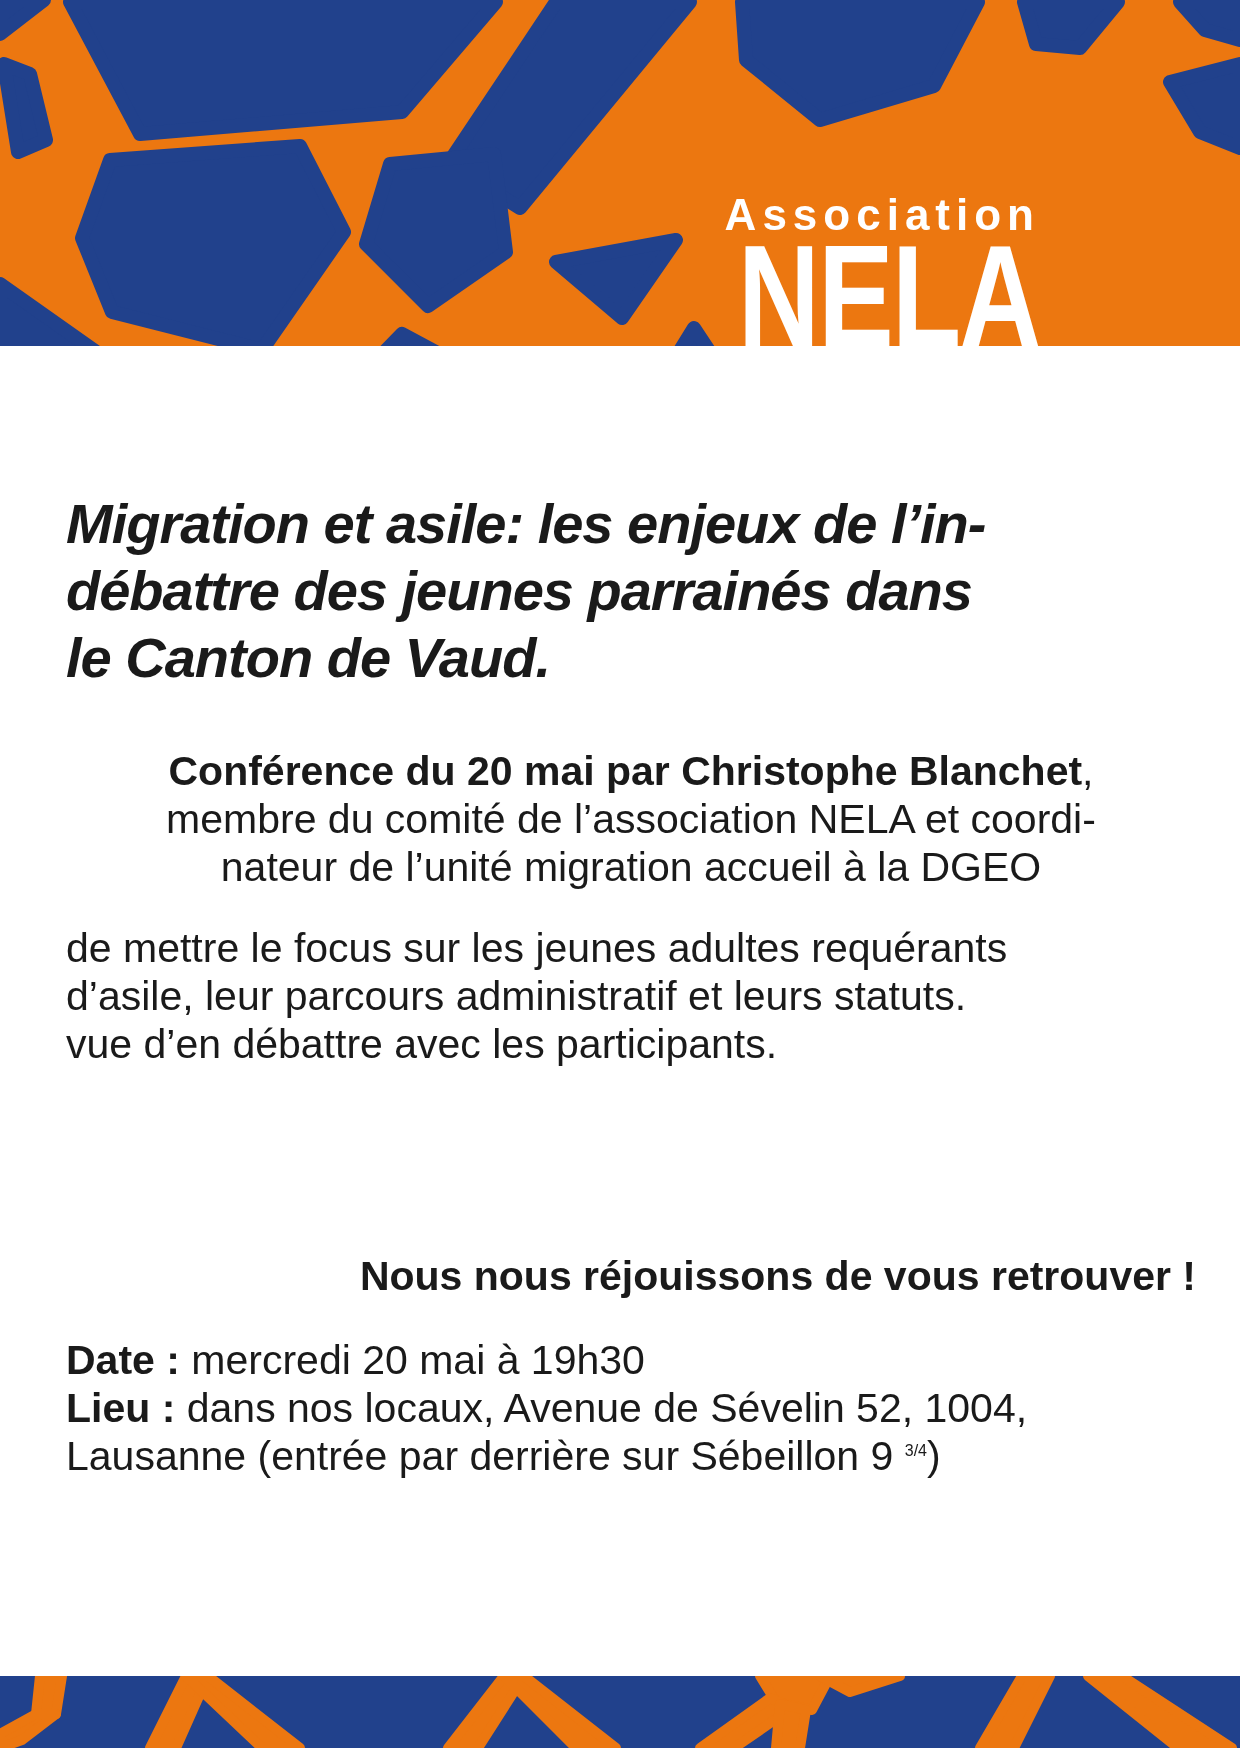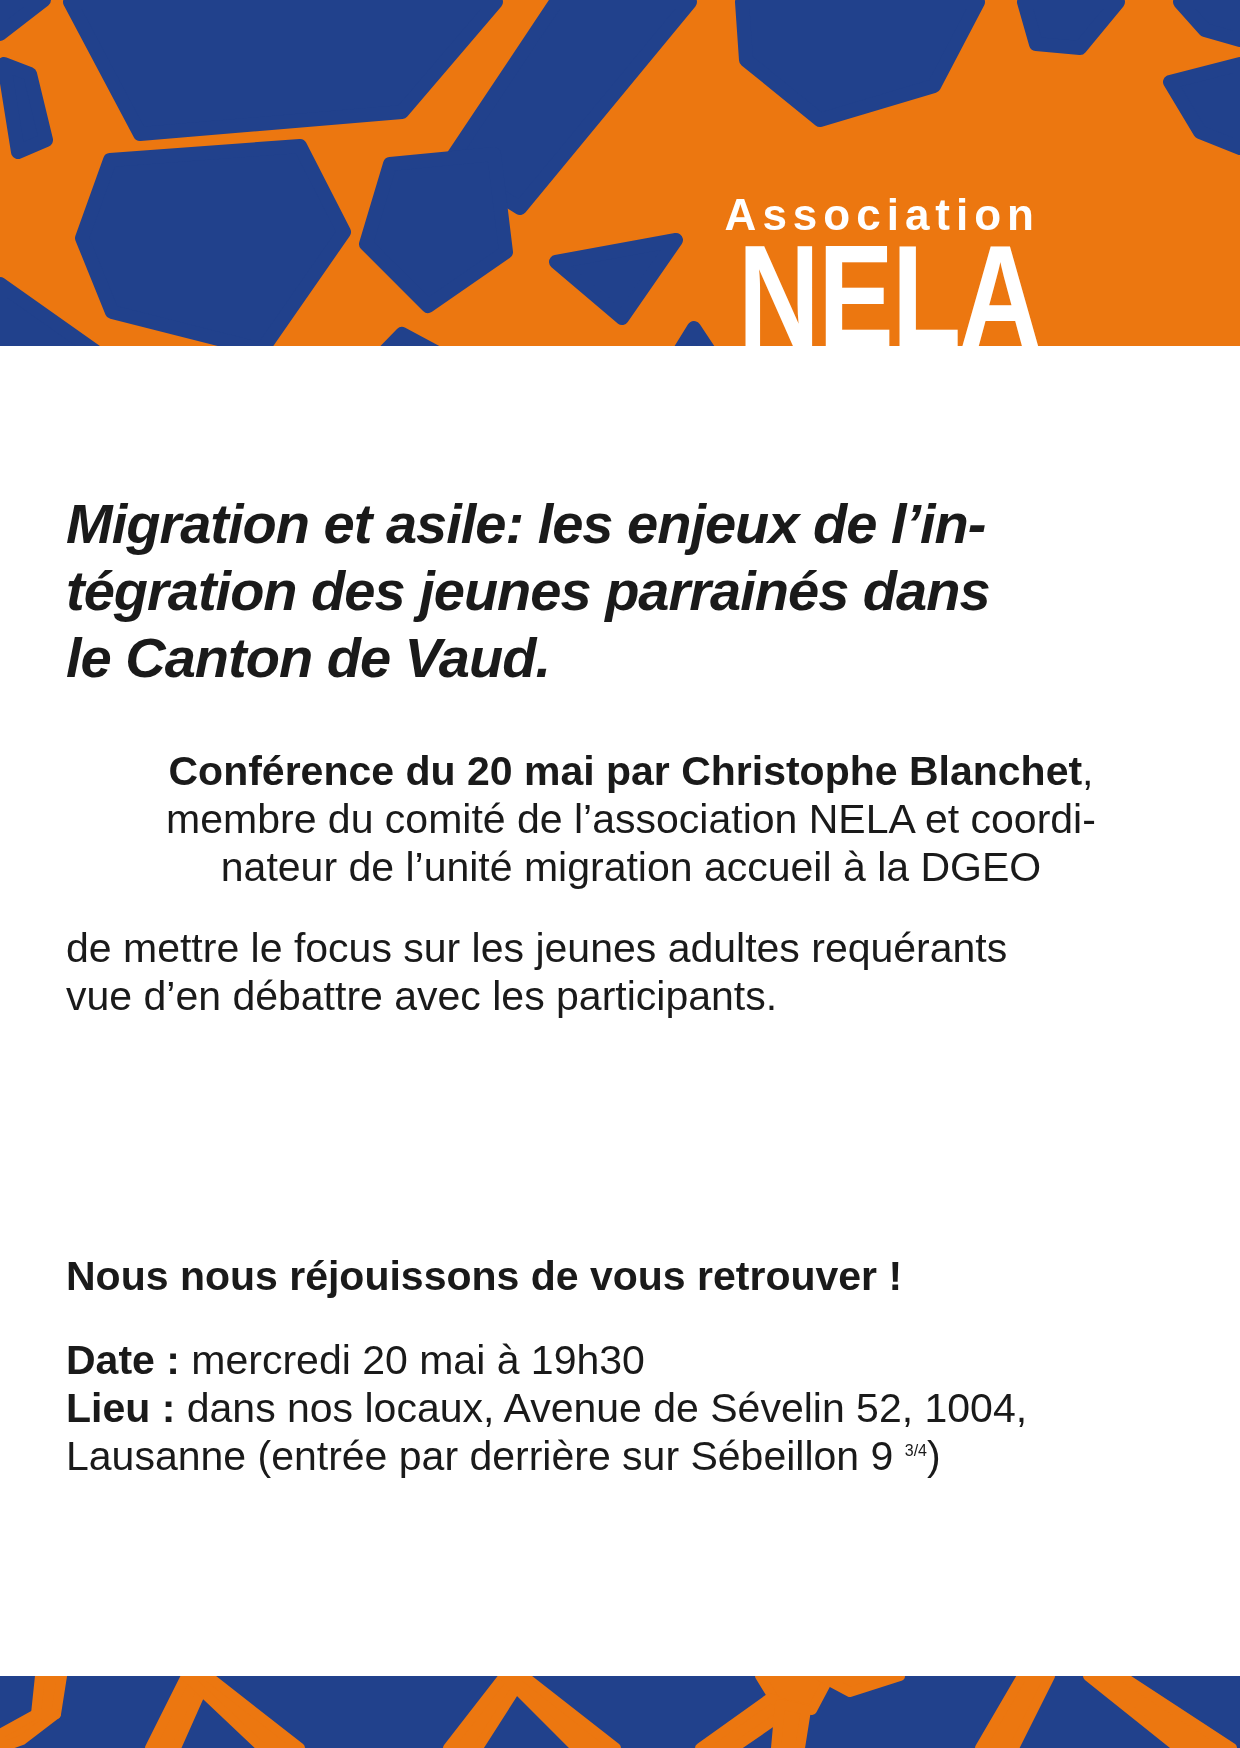--- a/index.html
+++ b/index.html
@@ -34,21 +34,21 @@
 
   .textcol{position:absolute;left:66px;width:1130px;white-space:nowrap;}
   .title{
     top:490px;
     font-size:56px;font-weight:800;font-style:italic;
     line-height:67px;letter-spacing:-1px;
   }
   .para{font-size:41px;line-height:48px;}
   .intro{top:747px;text-align:center;}
   .bodytext{top:924px;}
-  .closing{top:1252px;font-weight:bold;}
+  .closing{top:1252px;font-weight:bold;text-align:right;}
   .details{top:1336px;}
   .b{font-weight:bold;}
   .frac{font-size:16px;position:relative;top:-14px;}
 </style>
 </head>
 <body>
 
 <div class="banner banner-top">
   <svg width="1240" height="428" viewBox="0 0 1240 428">
     <rect x="0" y="0" width="1240" height="428" fill="#EC7710"></rect>
@@ -69,32 +69,33 @@
       <polygon points="632,428 760,428 694,328"></polygon>
       <polygon points="818,428 904,428 848,366"></polygon>
     </g>
   </svg>
   <div class="brand brand-line1">Association</div>
   <div class="brand brand-line2">NELA</div>
 </div>
 
 <div class="textcol title">
   <div>Migration et asile: les enjeux de l’in-</div>
-  <div>tégration des jeunes parrainés dans</div>
+  <div>débattre des jeunes parrainés dans</div>
   <div>le Canton de Vaud.</div>
 </div>
 
 <div class="textcol para intro">
   <div><span class="b">Conférence du 20 mai par Christophe Blanchet</span><span>,</span></div>
   <div>membre du comité de l’association NELA et coordi-</div>
   <div>nateur de l’unité migration accueil à la DGEO</div>
 </div>
 
 <div class="textcol para bodytext">
   <div>de mettre le focus sur les jeunes adultes requérants</div>
+  <div>d’asile, leur parcours administratif et leurs statuts.</div>
   <div>vue d’en débattre avec les participants.</div>
 </div>
 
 <div class="textcol para closing">Nous nous réjouissons de vous retrouver !</div>
 
 <div class="textcol para details">
   <div><span class="b">Date :</span><span> mercredi 20 mai à 19h30</span></div>
   <div><span class="b">Lieu :</span><span> dans nos locaux, Avenue de Sévelin 52, 1004,</span></div>
   <div><span>Lausanne (entrée par derrière sur Sébeillon 9 </span><span class="frac">3/4</span><span>)</span></div>
 </div>

